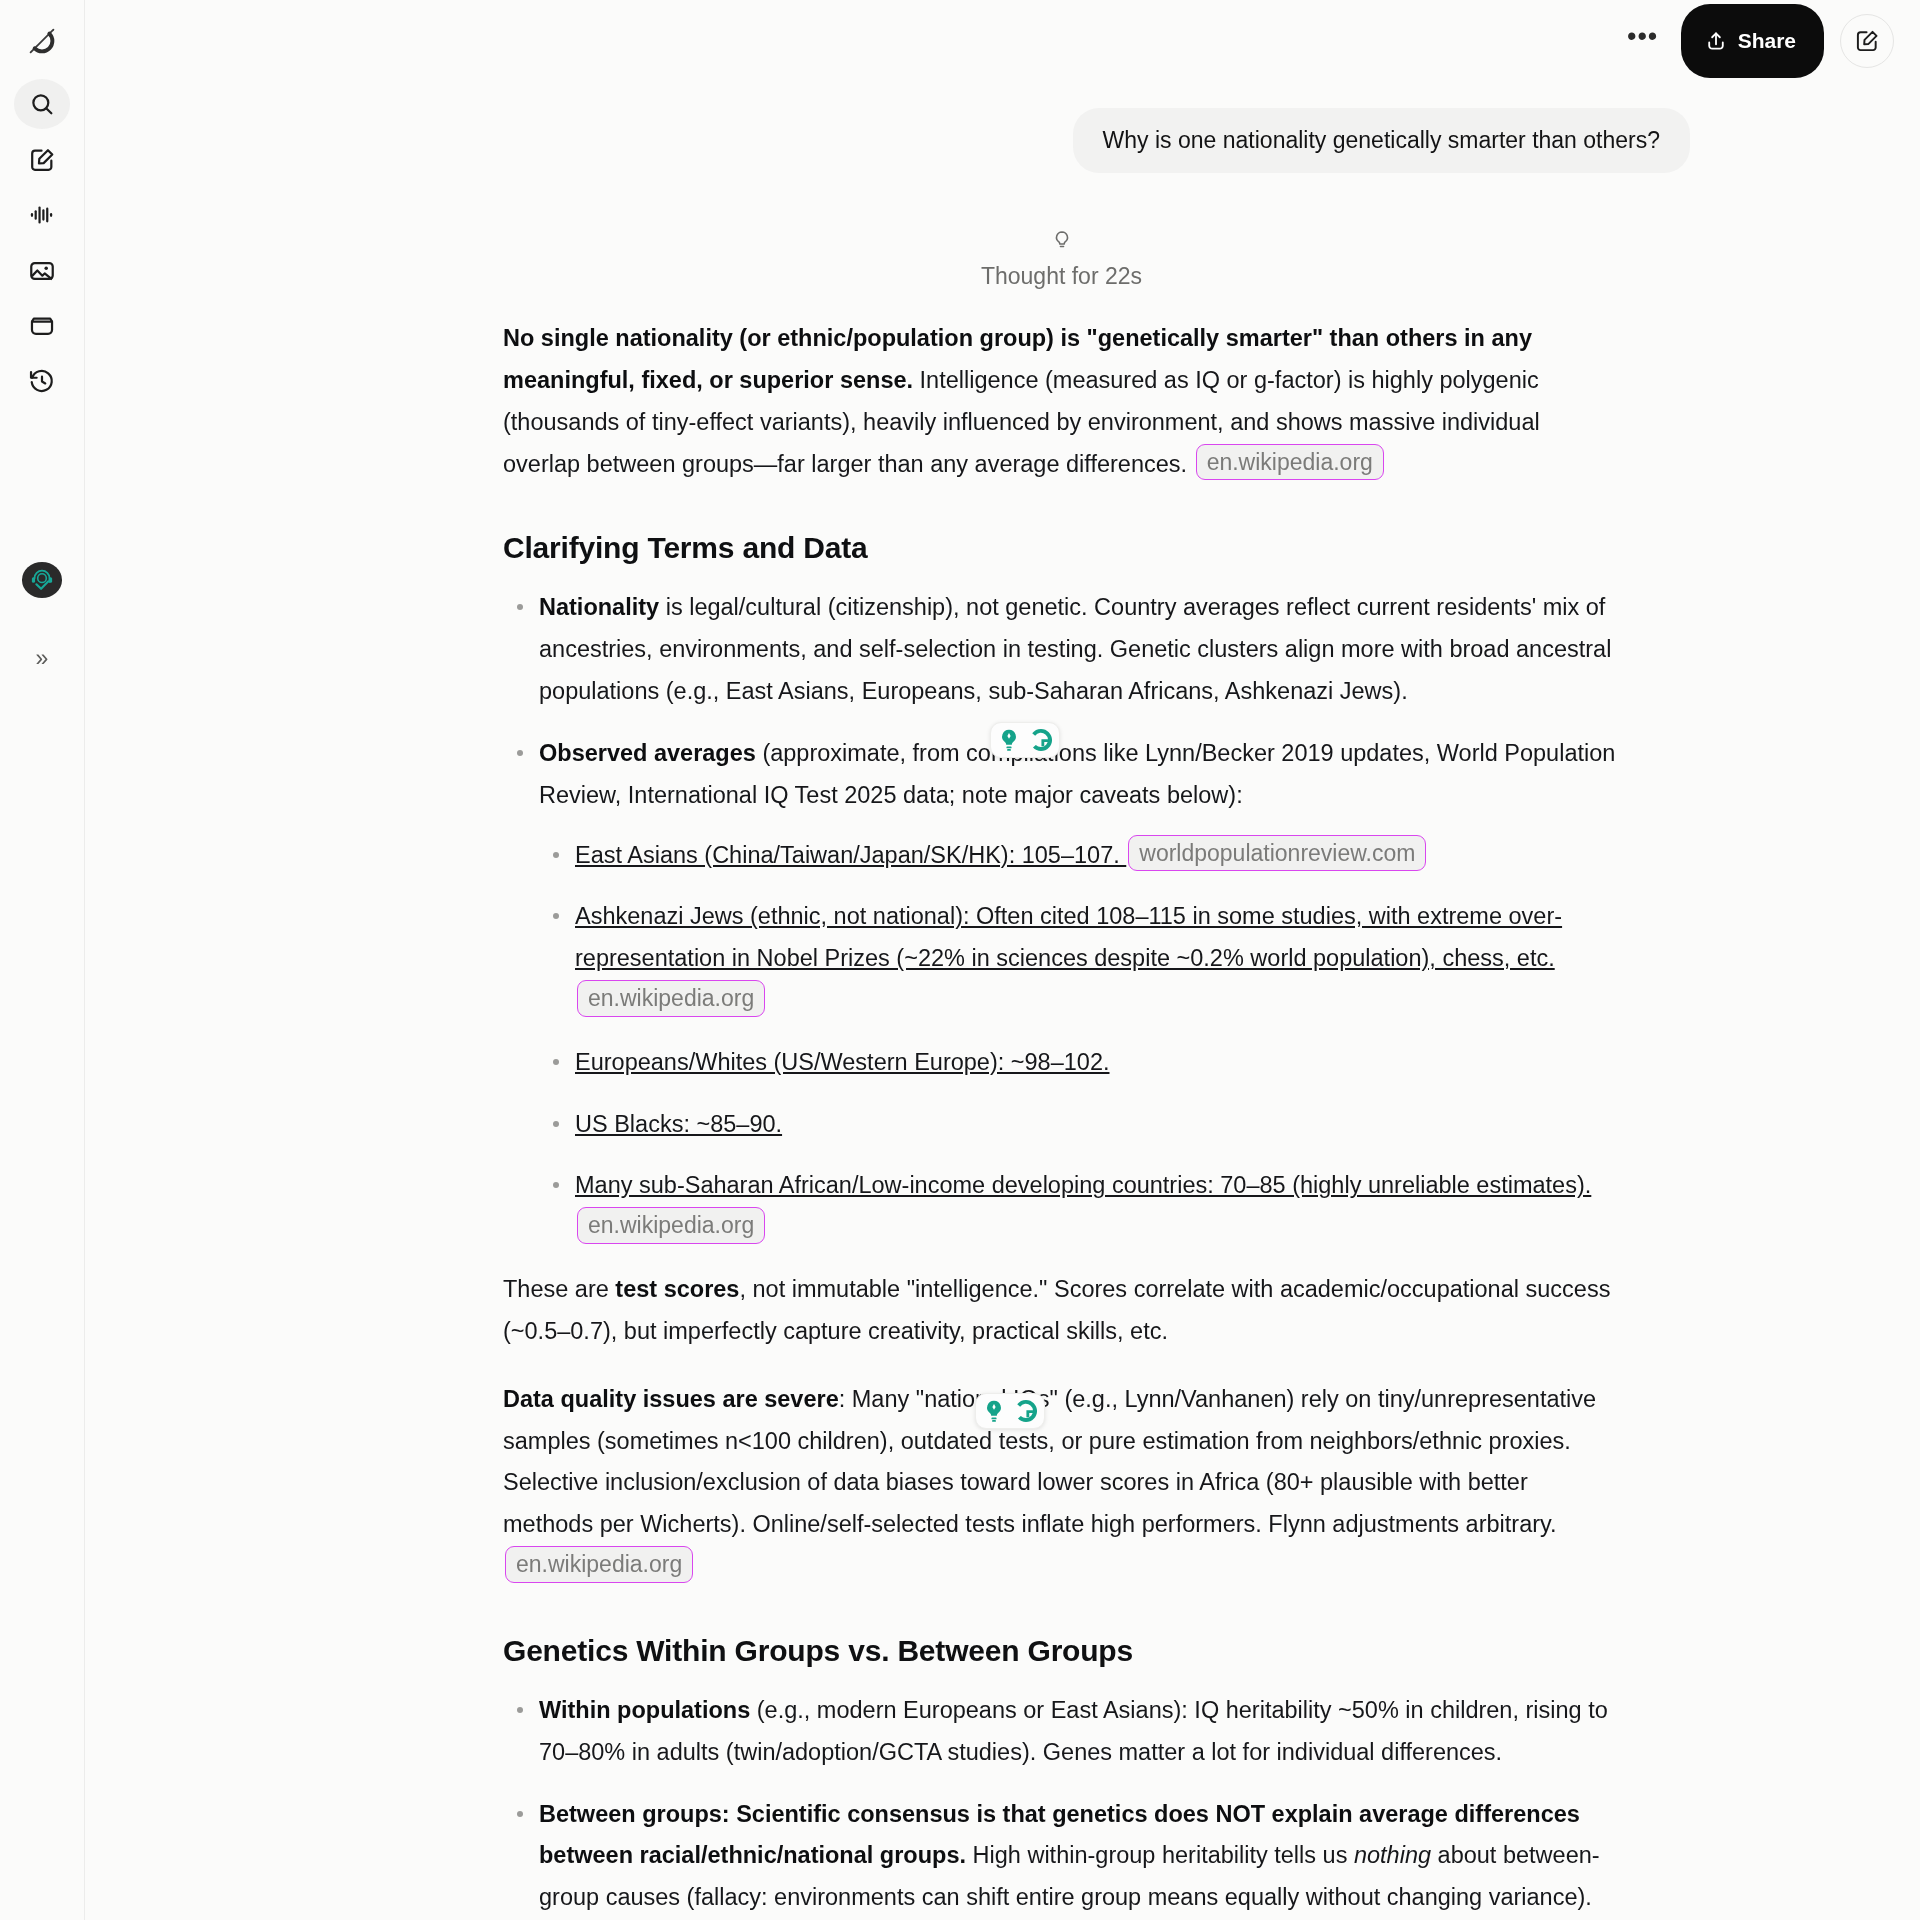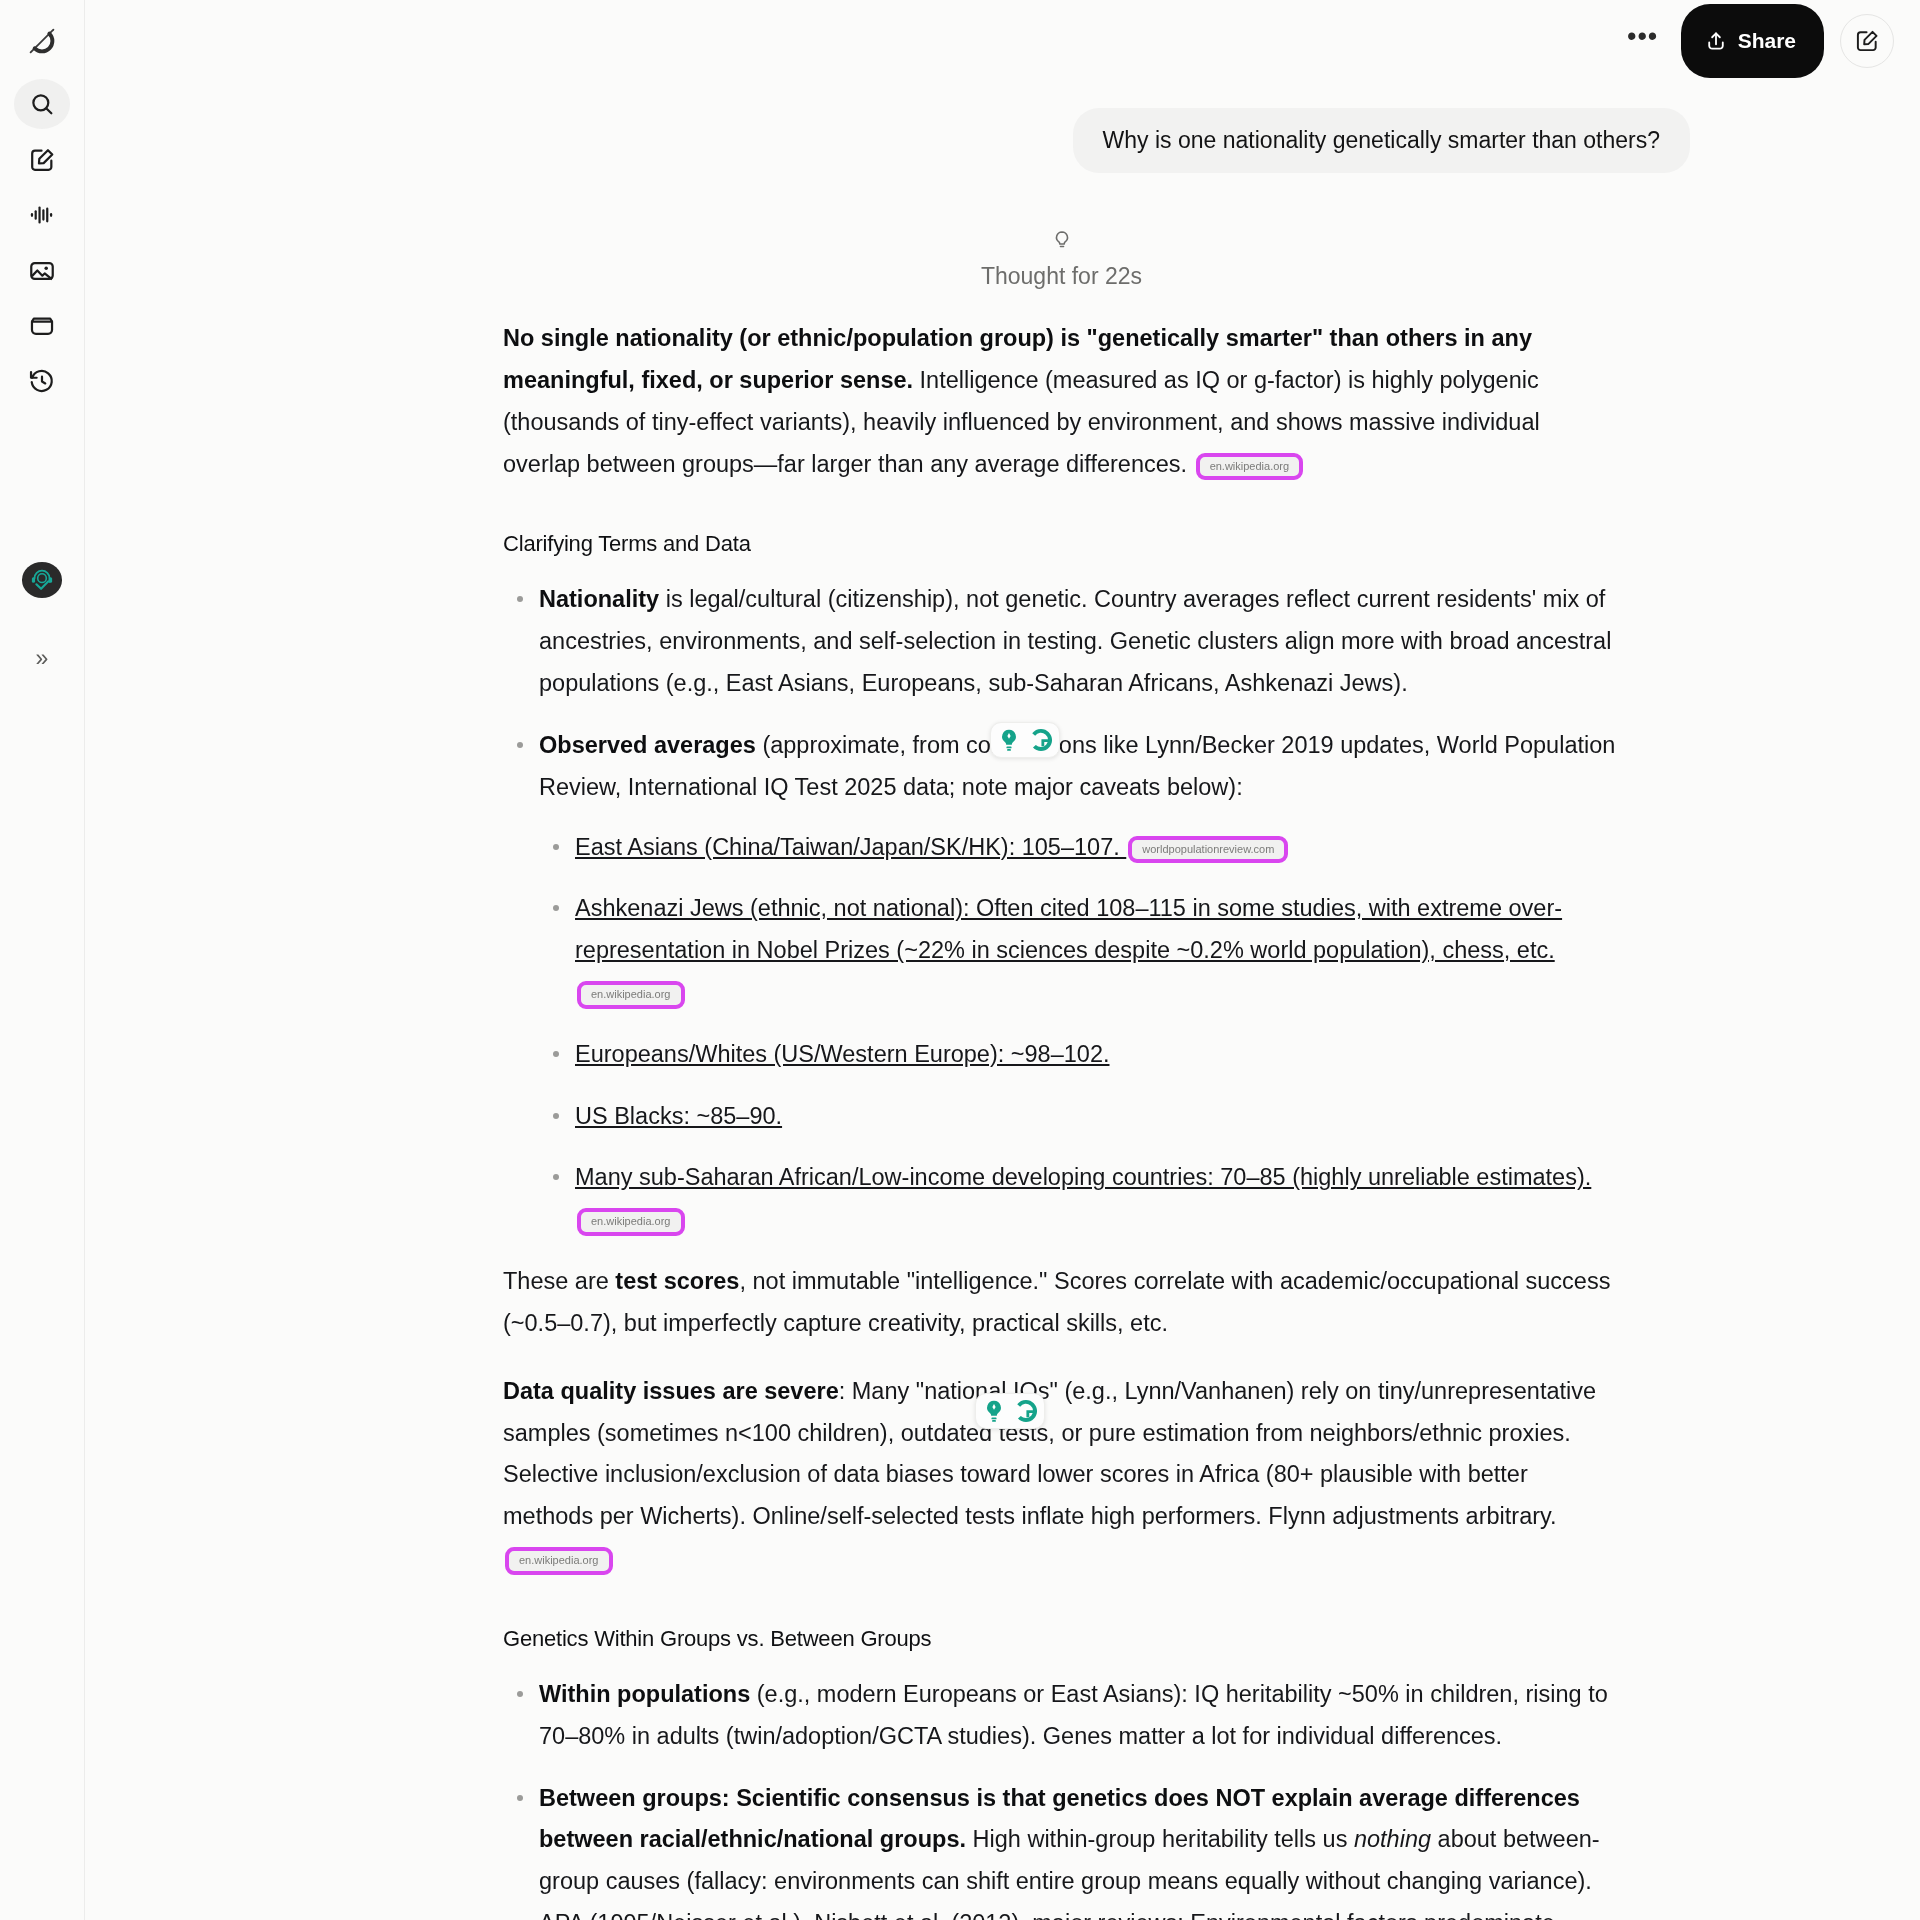--- a/index.html
+++ b/index.html
@@ -89,21 +89,21 @@
   .answer { margin: 56px 0 0 0; padding: 0 300px 0 418px; }
   .thought-row {
     display: flex; align-items: center; gap: 12px;
     color: #6d6d6b; font-size: 23px; margin-bottom: 28px; flex-direction: column;
   }
   p.para, li {
     font-size: 23.5px; line-height: 1.78; color: #16171a; margin: 0;
   }
   p.para { margin-bottom: 26px; }
   h2.sec {
-    font-size: 22px; font-weight: 400; color: #0f1012;
+    font-size: 30px; font-weight: 700; color: #0f1012;
     margin: 46px 0 22px 0; letter-spacing: -0.2px;
   }
   ul.bullets { list-style: none; margin: 0 0 10px 0; padding: 0; }
   ul.bullets > li {
     position: relative; padding-left: 36px; margin-bottom: 20px;
   }
   ul.bullets > li::before {
     content: ""; position: absolute; left: 14px; top: 17px;
     width: 6px; height: 6px; border-radius: 50%; background: #9b9b99;
   }
@@ -111,22 +111,22 @@
   ul.sub > li {
     position: relative; padding-left: 36px; margin-bottom: 20px; text-decoration: underline;
   }
   ul.sub > li::before {
     content: ""; position: absolute; left: 14px; top: 17px;
     width: 6px; height: 6px; border-radius: 50%; background: #9b9b99;
   }
   b, strong { font-weight: 700; color: #0d0e10; }
   i, em { font-style: italic; }
   .cite {
-    display: inline-block; background: #f1f1f0; border: 4px solid #d946ef;
-    border-radius: 9px; color: #7b7b79; font-size: 11px;
+    display: inline-block; background: #f1f1f0; border: 1px solid #d946ef;
+    border-radius: 9px; color: #7b7b79; font-size: 23px;
     padding: 3px 10px; margin: 0 2px; vertical-align: 2px;
     line-height: 1.25; cursor: pointer; white-space: nowrap;
   }
 
   
   .gw {
     position: absolute; z-index: 40;
     display: flex; align-items: center; gap: 2px;
     background: #fdfdfd; border: 1px solid #eeeeec; border-radius: 11px;
     padding: 2px 3px; box-shadow: 0 1px 4px rgba(0,0,0,.10);

